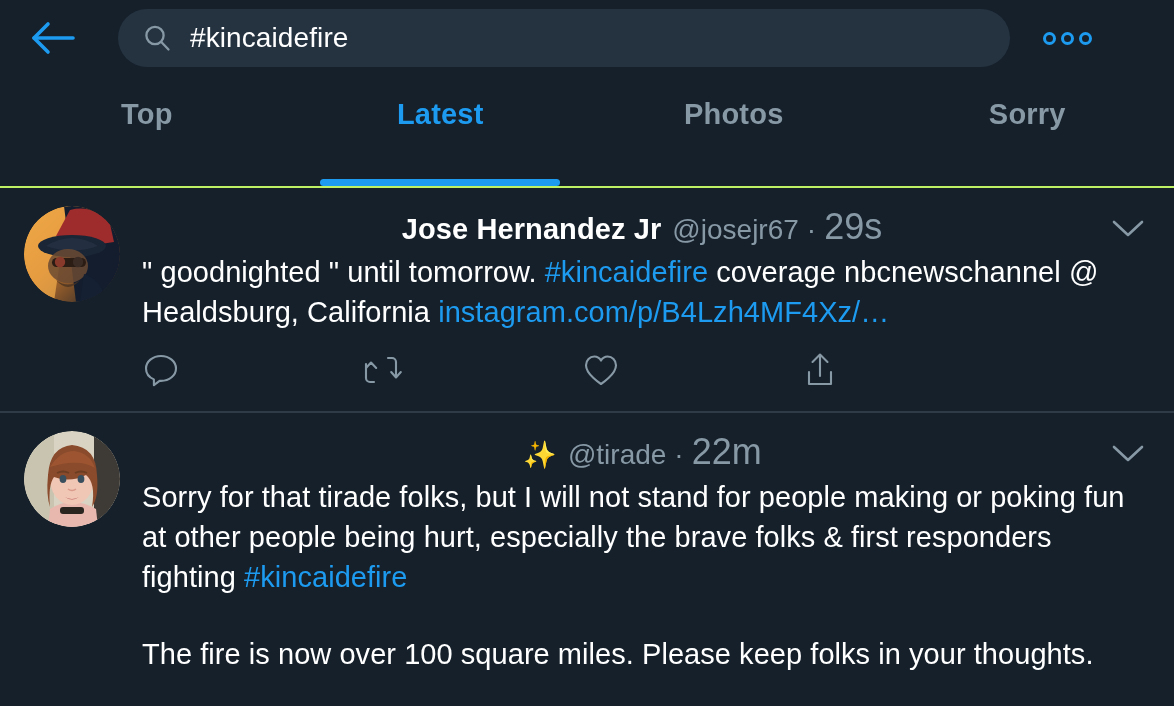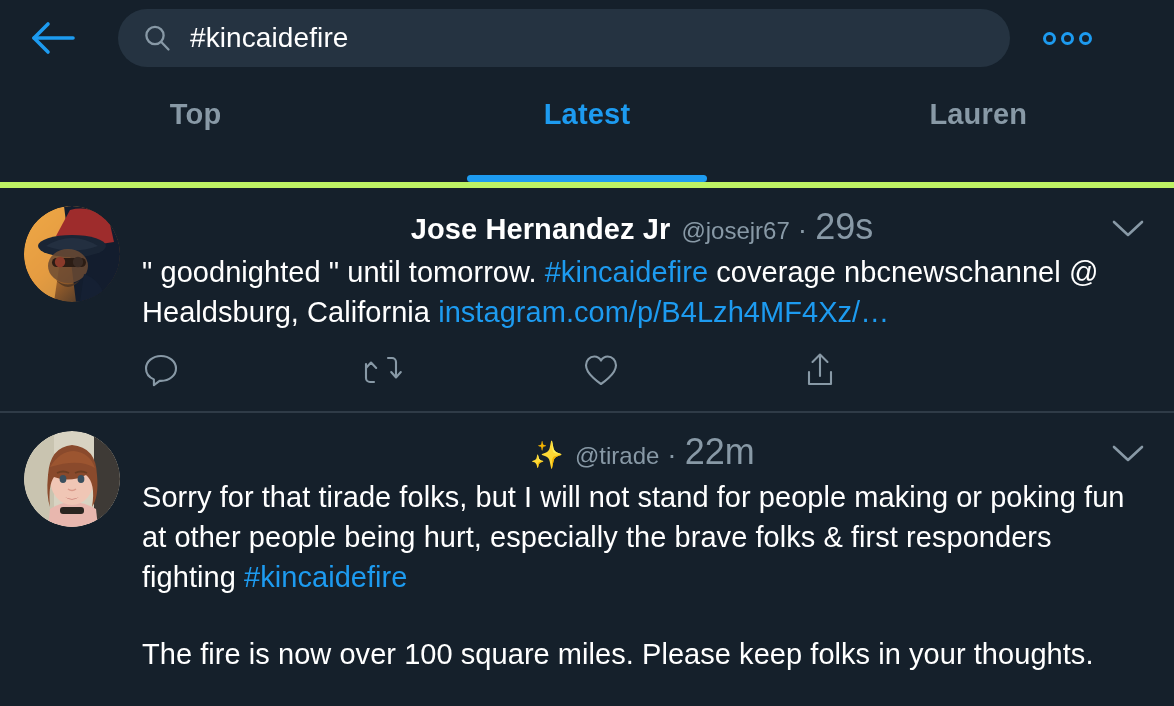--- a/index.html
+++ b/index.html
@@ -98,21 +98,21 @@
   }
 
   
   .tabs {
     height: 112px;
     flex: 0 0 112px;
     display: flex;
     align-items: stretch;
     position: relative;
     background: #15202b;
-    border-bottom: 6px solid #bef264;
+    border-bottom: 2px solid #bef264;
   }
 
   .tab {
     flex: 1 1 0;
     display: flex;
     align-items: flex-start;
     justify-content: center;
     padding-top: 22px;
     position: relative;
     cursor: pointer;
@@ -185,21 +185,21 @@
     font-weight: bold;
     color: #ffffff;
     letter-spacing: 0.1px;
   }
   .t-emoji {
     font-size: 27px;
     margin-left: 1px;
     color: #ffad1f;
   }
   .t-handle {
-    font-size: 24px;
+    font-size: 28px;
     color: #8899a6;
     margin-left: 11px;
     font-weight: 400;
   }
   .t-sep {
     font-size: 28px;
     color: #8899a6;
     margin: 0 8px;
   }
   .t-time {
@@ -283,21 +283,24 @@
 
   <div class="tabs" id="tabs-root">
       <button class="tab">
         <span class="tab-label">Top</span>
       </button>
       <button class="tab active">
         <span class="tab-label">Latest</span>
         <span class="tab-underline"></span>
       </button>
       <button class="tab">
-        <span class="tab-label">Lauren</span>
+        <span class="tab-label">Photos</span>
+      </button>
+      <button class="tab">
+        <span class="tab-label">Sorry</span>
       </button>
     </div>
 
   <div class="feed" id="feed-root">
       <div class="tweet">
         <div class="avatar">
           <svg viewBox="0 0 96 96" aria-hidden="true">
       <defs>
         <clipPath id="cp0">
                 <circle cx="48" cy="48" r="48"></circle>

